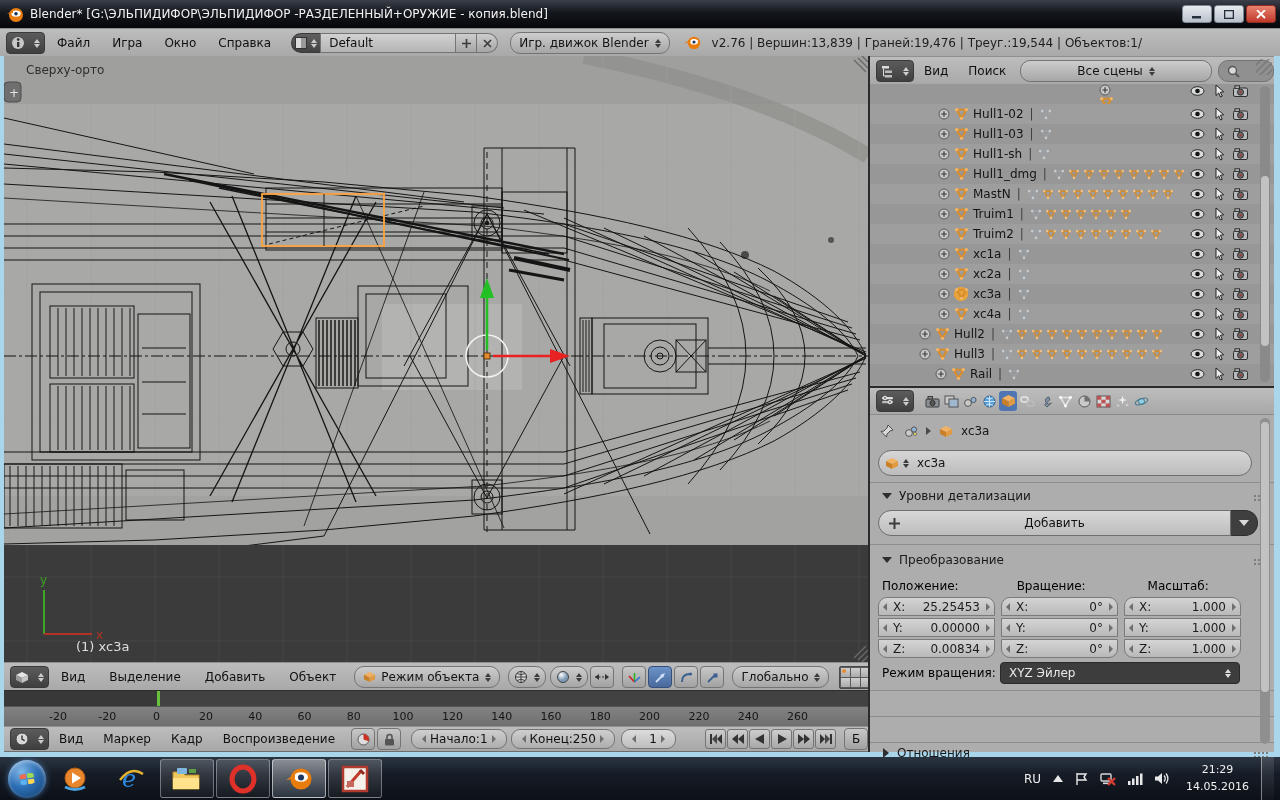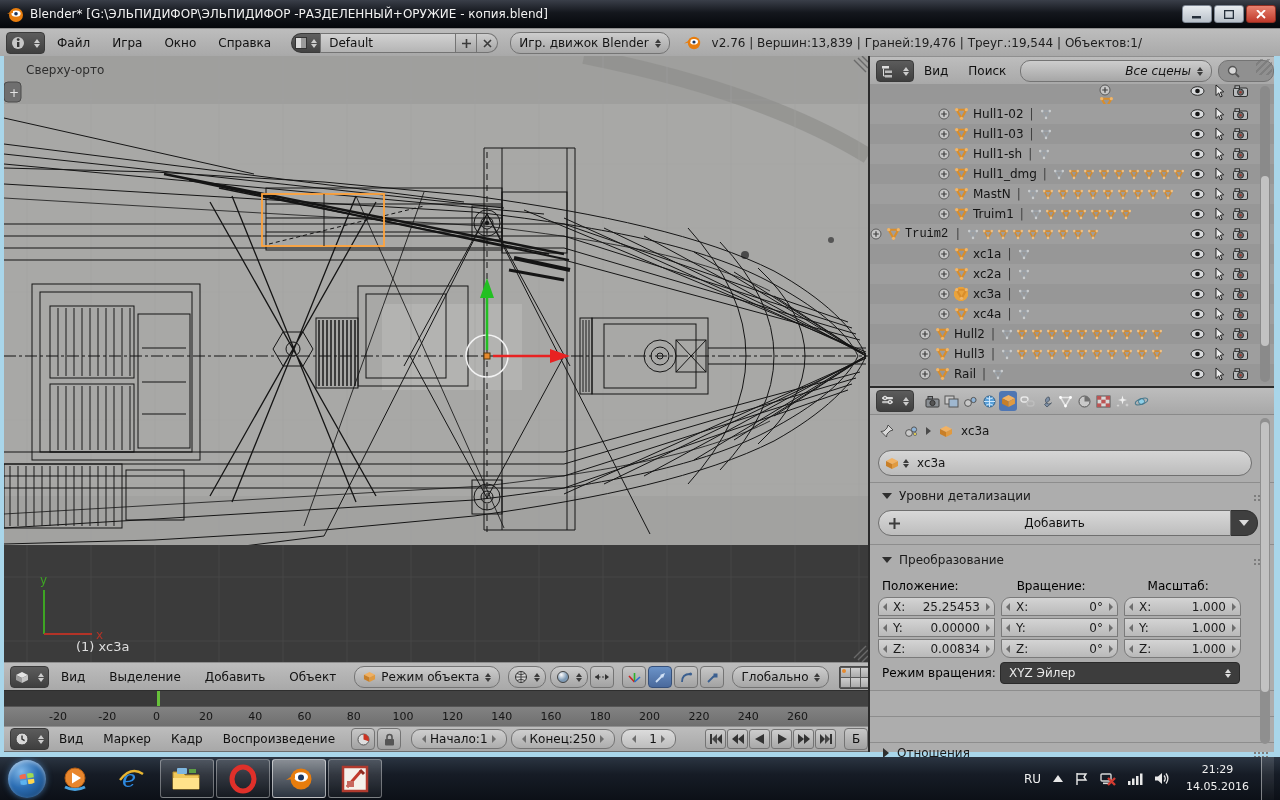--- a/index.html
+++ b/index.html
@@ -620,21 +620,21 @@
             <rect x="4" y="10" width="7" height="2.5" fill="#bbb"></rect>
             <path d="M2.5 3.5 V11 H4" stroke="#ddd" fill="none"></path>
           </svg>
         <span class="stepper">
             <i class="up" style="border-bottom-color:#ccc"></i>
             <i class="dn" style="border-top-color:#ccc"></i>
           </span>
       </span>
       <span class="menu-item">Вид</span>
       <span class="menu-item">Поиск</span>
-      <span class="pill" style="margin-left:4px;width:182px;justify-content:flex-end;font-style:italic;">
+      <span class="pill" style="margin-left:4px;width:182px;justify-content:center;">
         <span>Все сцены</span>
           <span class="stepper">
             <i class="up"></i>
             <i class="dn"></i>
           </span>
       </span>
       <span class="pill" style="margin-left:6px;width:40px;background:#909090;">
         <svg width="13" height="13">
             <circle cx="5.5" cy="5.5" r="4" fill="#d9d9d9" stroke="#555" stroke-width="1.4"></circle>
             <line x1="8.5" y1="8.5" x2="12" y2="12" stroke="#555" stroke-width="1.8"></line>
@@ -1105,21 +1105,21 @@
             <span class="ic">
               <svg width="15" height="12">
                 <rect x="0.5" y="3" width="14" height="8.5" rx="1.5" fill="#b9bcbe" stroke="#2f2f2f"></rect>
                 <circle cx="7.5" cy="7.2" r="3" fill="#6b6e70" stroke="#2f2f2f"></circle>
                 <circle cx="7.5" cy="7.2" r="1.2" fill="#a23c32"></circle>
                 <rect x="2" y="0.8" width="4.5" height="2.6" fill="#b9bcbe" stroke="#2f2f2f"></rect>
               </svg>
             </span>
           </span>
         </div>
-        <div class="ol-row alt" style=" font-family: Liberation Mono, monospace;">
+        <div class="ol-row alt" style="padding-left: 68px;">
           <span class="plusc">
             <svg width="12" height="12">
               <circle cx="6" cy="6" r="5" fill="#c6c6c6" stroke="#5a5a5a"></circle>
               <path d="M6 3.2 V8.8 M3.2 6 H8.8" stroke="#3c3c3c" stroke-width="1.2"></path>
             </svg>
           </span>
           <span class="mico">
             <svg width="15" height="14" viewBox="0 0 14 13">
               <path d="M2.5 2.5 L11.5 2.5 L7 10.5 Z" fill="none" stroke="#d98d2b" stroke-width="2"></path>
               <circle cx="2.5" cy="2.5" r="1.5" fill="#f0b66a"></circle>
@@ -1602,21 +1602,21 @@
             <span class="ic">
               <svg width="15" height="12">
                 <rect x="0.5" y="3" width="14" height="8.5" rx="1.5" fill="#b9bcbe" stroke="#2f2f2f"></rect>
                 <circle cx="7.5" cy="7.2" r="3" fill="#6b6e70" stroke="#2f2f2f"></circle>
                 <circle cx="7.5" cy="7.2" r="1.2" fill="#a23c32"></circle>
                 <rect x="2" y="0.8" width="4.5" height="2.6" fill="#b9bcbe" stroke="#2f2f2f"></rect>
               </svg>
             </span>
           </span>
         </div>
-        <div class="ol-row" style="padding-left: 49px;">
+        <div class="ol-row" style="padding-left: 65px;">
           <span class="plusc">
             <svg width="12" height="12">
               <circle cx="6" cy="6" r="5" fill="#c6c6c6" stroke="#5a5a5a"></circle>
               <path d="M6 3.2 V8.8 M3.2 6 H8.8" stroke="#3c3c3c" stroke-width="1.2"></path>
             </svg>
           </span>
           <span class="mico">
             <svg width="15" height="14" viewBox="0 0 14 13">
               <path d="M2.5 2.5 L11.5 2.5 L7 10.5 Z" fill="none" stroke="#d98d2b" stroke-width="2"></path>
               <circle cx="2.5" cy="2.5" r="1.5" fill="#f0b66a"></circle>

